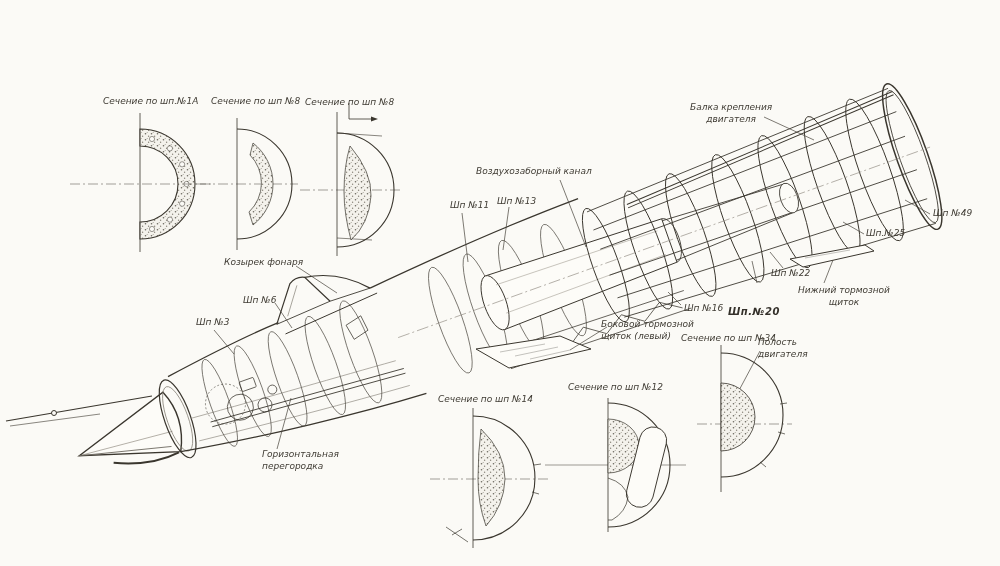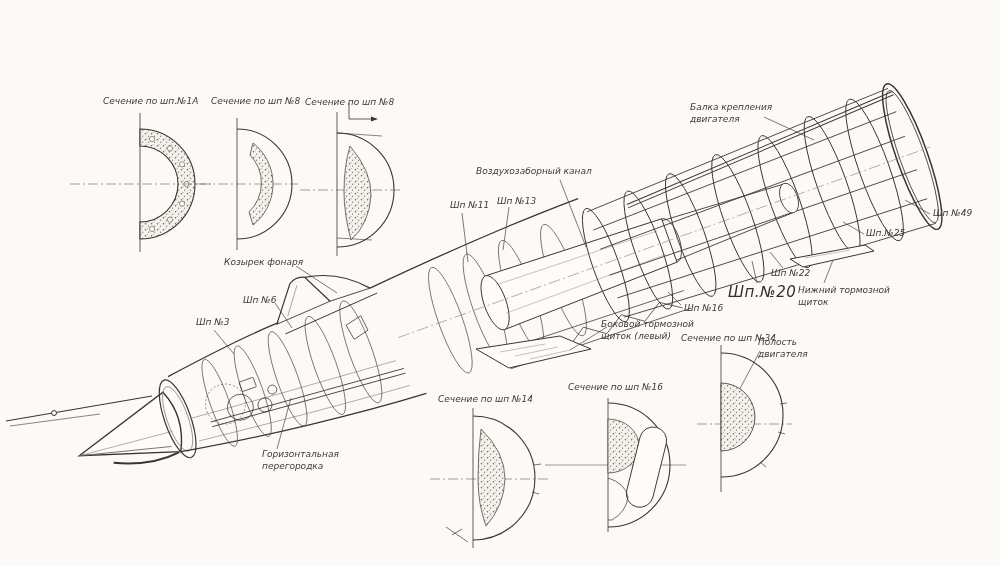--- a/index.html
+++ b/index.html
@@ -3,22 +3,22 @@
 <meta charset="utf-8">
 <style>
   html,body{margin:0;padding:0;background:#e8e6e0;}
   .stage{position:relative;width:1000px;height:566px;background:#fbfaf6;overflow:hidden;
          font-family:"DejaVu Sans",sans-serif;}
   .title{position:absolute;top:38px;left:0;width:100%;text-align:center;
          font-family:"DejaVu Sans Mono",monospace;font-size:13px;letter-spacing:3px;
          color:#403c33;}
   .lbl{position:absolute;font:italic 9px/1.3 "DejaVu Sans",sans-serif;color:#3f3b33;
        white-space:pre-line;}
-  .lbl.c{text-align:left;}
-  .lbl.big{font-size:15px;font-weight:normal;font-style:italic;letter-spacing:.5px;color:#34302a;}
+  .lbl.c{text-align:center;}
+  .lbl.big{font-size:10px;font-weight:bold;font-style:italic;letter-spacing:.5px;color:#34302a;margin-top:22px;}
   .sec{position:absolute;font:italic 9px "DejaVu Sans",sans-serif;color:#3f3b33;white-space:nowrap;}
   svg{position:absolute;left:0;top:0;}
 </style>
 </head>
 <body>
 
 <div class="stage">
 
   <svg width="1000" height="566" viewBox="0 0 1000 566">
     <defs>
@@ -239,21 +239,21 @@
       <path d="M780,404 L787,403 M778,432 L785,434 M760,462 L766,467" stroke-width="0.7"></path>
     </g>
   </svg>
 
 
   <div class="sec" style="left:103px;top:96px">Сечение по шп.№1А</div>
   <div class="sec" style="left:211px;top:96px">Сечение по шп №8</div>
   <div class="sec" style="left:305px;top:97px">Сечение по шп №8</div>
 
   <div class="sec" style="left:438px;top:394px">Сечение по шп №14</div>
-  <div class="sec" style="left:568px;top:382px">Сечение по шп №16</div>
+  <div class="sec" style="left:568px;top:382px">Сечение по шп №12</div>
   <div class="sec" style="left:681px;top:333px">Сечение по шп №34</div>
 
   <div class="lbl" style="left:224px;top:257px">Козырек фонаря</div>
   <div class="lbl" style="left:243px;top:295px">Шп №6</div>
   <div class="lbl" style="left:196px;top:317px">Шп №3</div>
   <div class="lbl" style="left:450px;top:200px">Шп №11</div>
   <div class="lbl" style="left:497px;top:196px">Шп №13</div>
   <div class="lbl" style="left:476px;top:166px">Воздухозаборный канал</div>
   <div class="lbl c" style="left:690px;top:102px">Балка крепления
 двигателя</div>

